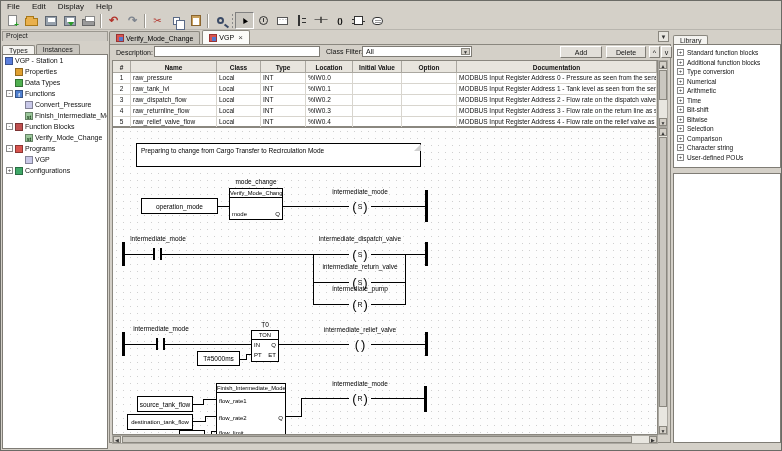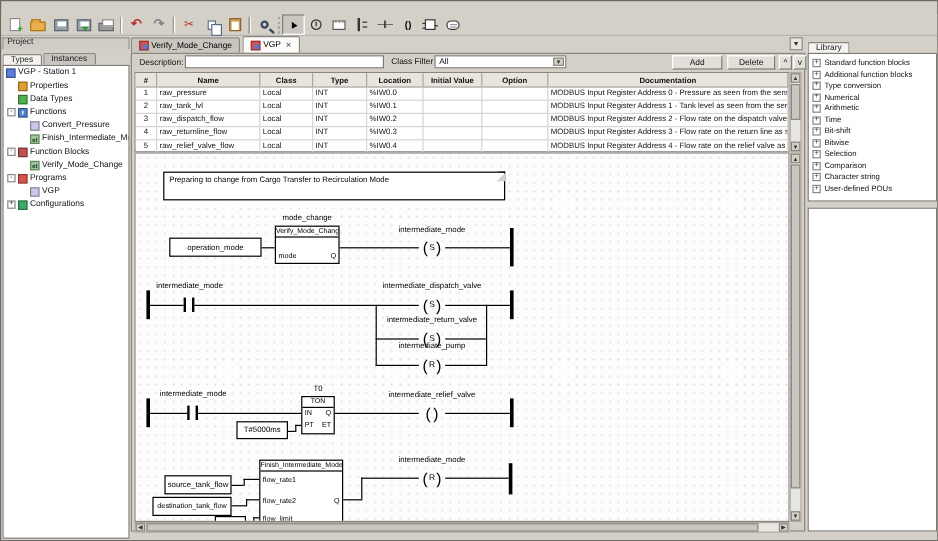--- a/index.html
+++ b/index.html
@@ -159,20 +159,26 @@
     border:1px solid #7f7c75; }
   .litem { display:flex; align-items:center; height:9.5px; font-size:6.5px; color:#111;
     white-space:nowrap; padding-left:3px; }
   .litem .texp { margin-right:3px; }
 </style>
 </head>
 <body>
 
 <div id="win">
 
+  <div id="menubar">
+    <span class="mitem">File</span>
+    <span class="mitem">Edit</span>
+    <span class="mitem">Display</span>
+    <span class="mitem">Help</span>
+  </div>
 
   <div id="toolbar">
     <div class="tbtn">
         <span class="ic-new"></span>
       </div>
     <div class="tbtn">
         <span class="ic-open"></span>
       </div>
     <div class="tbtn">
         <span class="ic-save"></span>

